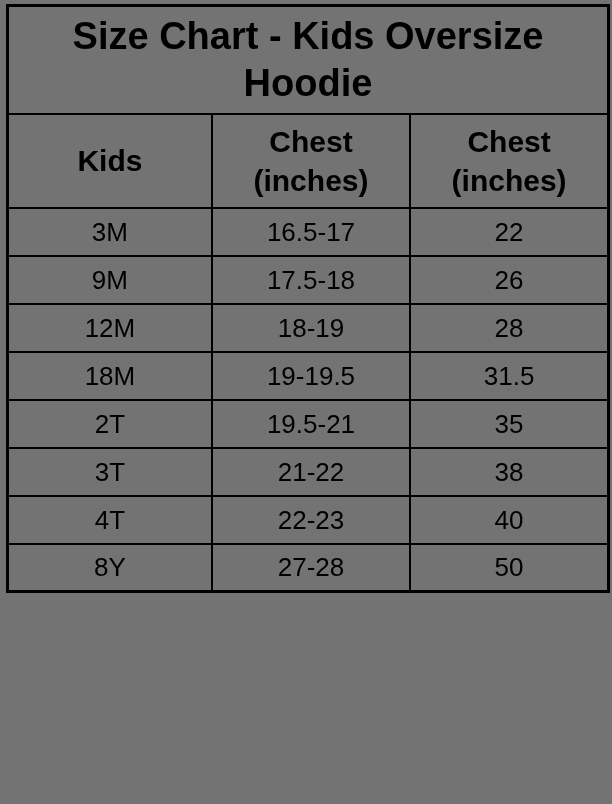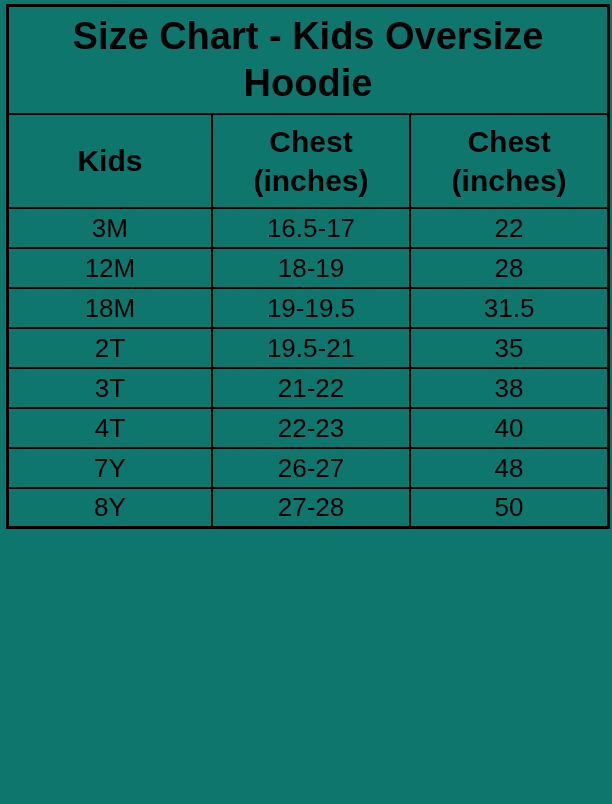--- a/index.html
+++ b/index.html
@@ -1,21 +1,21 @@
 <!DOCTYPE html>
 <html><head>
 <meta charset="utf-8">
 <style>
   * { box-sizing: border-box; }
   html, body { margin: 0; padding: 0; background: #ffffff; }
   .page {
     width: 612px;
     height: 804px;
     position: relative;
-    background: #0f766e;
+    background: #737373;
     font-family: "Liberation Sans", sans-serif;
     color: #000000;
     overflow: hidden;
   }
   table.size-chart {
     position: absolute;
     left: 6px;
     top: 4px;
     width: 604px;
     border-collapse: collapse;
@@ -36,21 +36,21 @@
     line-height: 1.22;
     padding: 2px 10px;
   }
   th.col-head {
     height: 94px;
     font-size: 30px;
     font-weight: bold;
     line-height: 1.3;
   }
   td.data-cell {
-    height: 40px;
+    height: 48px;
     font-size: 26px;
     font-weight: normal;
     line-height: 1;
   }
 </style>
 </head>
 <body>
 
 <div class="page">
   <table class="size-chart">
@@ -79,20 +79,25 @@
           <div>Chest</div>
           <div>(inches)</div>
         </th>
       </tr>
       <tr>
         <td class="data-cell">3M</td>
         <td class="data-cell">16.5-17</td>
         <td class="data-cell">22</td>
       </tr>
       <tr>
+        <td class="data-cell">9M</td>
+        <td class="data-cell">17.5-18</td>
+        <td class="data-cell">26</td>
+      </tr>
+      <tr>
         <td class="data-cell">12M</td>
         <td class="data-cell">18-19</td>
         <td class="data-cell">28</td>
       </tr>
       <tr>
         <td class="data-cell">18M</td>
         <td class="data-cell">19-19.5</td>
         <td class="data-cell">31.5</td>
       </tr>
       <tr>
@@ -104,24 +109,19 @@
         <td class="data-cell">3T</td>
         <td class="data-cell">21-22</td>
         <td class="data-cell">38</td>
       </tr>
       <tr>
         <td class="data-cell">4T</td>
         <td class="data-cell">22-23</td>
         <td class="data-cell">40</td>
       </tr>
       <tr>
-        <td class="data-cell">7Y</td>
-        <td class="data-cell">26-27</td>
-        <td class="data-cell">48</td>
-      </tr>
-      <tr>
         <td class="data-cell">8Y</td>
         <td class="data-cell">27-28</td>
         <td class="data-cell">50</td>
       </tr>
     </tbody>
   </table>
 </div>
 
 </body></html>

